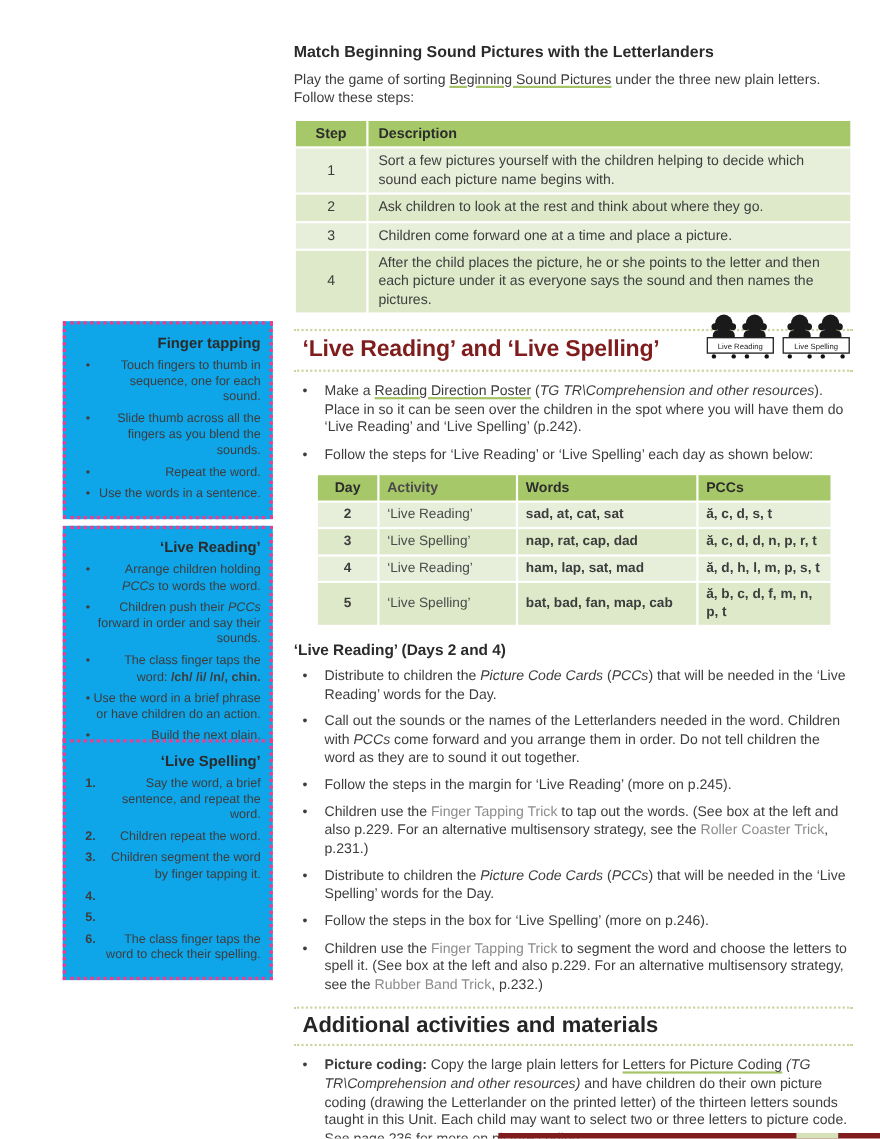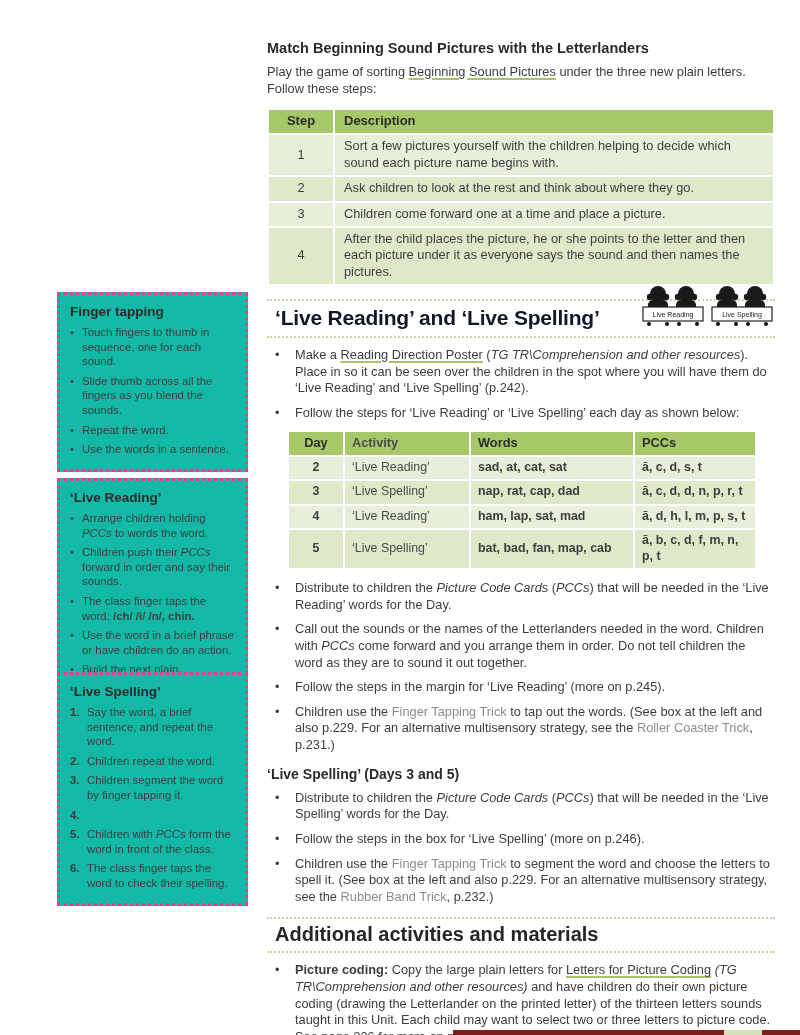--- a/index.html
+++ b/index.html
@@ -13,21 +13,21 @@
 
   table{border-collapse:collapse;}
   .steps-table{width:100%;font-size:12.8px;}
   .steps-table td,.steps-table th{border:2px solid #fff;padding:3px 9px 4px;line-height:1.28;vertical-align:middle;text-align:left;}
   .steps-table th{background:#a6c868;color:#2c2c2c;font-size:13px;}
   .steps-table .c-step{width:46px;text-align:center;}
   .steps-table tr.r-odd td{background:#e7efda;}
   .steps-table tr.r-even td{background:#dee9ca;}
 
   .section-head{position:relative;border-top:2px dotted #c9d6a0;border-bottom:2px dotted #c9d6a0;margin:13px 0 9px 0;padding:5px 0 6px 8px;}
-  .section-head .title{font-size:21px;font-weight:bold;color:#0f172a;letter-spacing:-0.2px;}
+  .section-head .title{font-size:21px;font-weight:bold;color:#7f1d1d;letter-spacing:-0.2px;}
   .head-icons{position:absolute;right:2px;top:-17px;display:flex;gap:7px;background:transparent;}
   .head-icons svg{display:block;}
 
   .bul{display:flex;font-size:12.8px;line-height:1.3;margin:0 0 8px 0;padding-left:8px;}
   .bul .dot{width:20px;flex:none;}
   .bul .txt{flex:1;}
 
   .day-table{margin:4px 0 10px 20px;width:470px;font-size:12.4px;}
   .day-table td,.day-table th{border:2px solid #fff;padding:3px 7px 4px;line-height:1.25;text-align:left;vertical-align:middle;}
   .day-table th{background:#a6c868;color:#2c2c2c;font-size:12.8px;}
@@ -42,21 +42,21 @@
   .h-sub{font-size:14px;font-weight:bold;color:#2b2b2b;margin:12px 0 8px 0;}
   .add-head{border-top:2px dotted #c9d6a0;border-bottom:2px dotted #c9d6a0;margin:12px 0 9px 0;padding:4px 0 5px 8px;}
   .add-head .title{font-size:20px;font-weight:bold;color:#252525;}
 
   .seg-b{font-weight:bold;}
   .seg-i{font-style:italic;}
   .seg-g{color:#8c8c8c;}
   .seg-u{text-decoration:underline;text-decoration-color:#a4c465;text-decoration-thickness:2px;text-underline-offset:2px;}
 
   
-  .mbox{position:absolute;left:57px;width:191px;box-sizing:border-box;border:3px dotted #ee3d8f;background:#14b8a6;padding:9px 8px 7px 10px;}
+  .mbox{position:absolute;left:57px;width:191px;box-sizing:border-box;border:3px dotted #ee3d8f;background:#0ea5e9;padding:9px 8px 7px 10px;text-align:right;}
   .mbox .mtitle{font-size:13.5px;font-weight:bold;color:#2b2b2b;margin:0 0 6px 0;}
   .mbul{display:flex;font-size:11.4px;line-height:1.28;margin:0 0 5px 0;}
   .mbul .dot{width:12px;flex:none;}
   .mbul .num{width:17px;flex:none;font-weight:bold;}
   .mbul .txt{flex:1;}
   .box-ft{top:292px;}
   .box-lr{top:478px;}
   .box-ls{top:672px;}
 
   
@@ -175,39 +175,39 @@
       </tr>
       <tr class="r-even">
         <td class="c-day">5</td>
         <td class="c-act">‘Live Spelling’</td>
         <td class="c-words">bat, bad, fan, map, cab</td>
         <td class="c-pccs">ă, b, c, d, f, m, n, p, t</td>
       </tr>
     </tbody>
       </table>
 
+    <div class="h-sub">‘Live Reading’ (Days 2 and 4)</div>
 
     <div class="bul">
       <span class="dot">•</span>
       <div class="txt"><span>Distribute to children the </span><span class="seg-i">Picture Code Cards</span><span> (</span><span class="seg-i">PCCs</span><span>) that will be needed in the ‘Live Reading’ words for the Day.</span></div>
     </div>
     <div class="bul">
       <span class="dot">•</span>
       <div class="txt"><span>Call out the sounds or the names of the Letterlanders needed in the word. Children with </span><span class="seg-i">PCCs</span><span> come forward and you arrange them in order. Do not tell children the word as they are to sound it out together.</span></div>
     </div>
     <div class="bul">
       <span class="dot">•</span>
       <div class="txt"><span>Follow the steps in the margin for ‘Live Reading’ (more on p.245).</span></div>
     </div>
     <div class="bul">
       <span class="dot">•</span>
       <div class="txt"><span>Children use the </span><span class="seg-g">Finger Tapping Trick</span><span> to tap out the words. (See box at the left and also p.229. For an alternative multisensory strategy, see the </span><span class="seg-g">Roller Coaster Trick</span><span>, p.231.)</span></div>
     </div>
 
-    <div class="h-sub">‘Live Spelling’ (Days 3 and 5)</div>
 
     <div class="bul">
       <span class="dot">•</span>
       <div class="txt"><span>Distribute to children the </span><span class="seg-i">Picture Code Cards</span><span> (</span><span class="seg-i">PCCs</span><span>) that will be needed in the ‘Live Spelling’ words for the Day.</span></div>
     </div>
     <div class="bul">
       <span class="dot">•</span>
       <div class="txt"><span>Follow the steps in the box for ‘Live Spelling’ (more on p.246).</span></div>
     </div>
     <div class="bul">
@@ -282,21 +282,20 @@
     </div>
     <div class="mbul">
       <span class="num">3.</span>
       <div class="txt"><span>Children segment the word by finger tapping it.</span></div>
     </div>
     <div class="mbul">
       <span class="num">4.</span>
     </div>
     <div class="mbul">
       <span class="num">5.</span>
-      <div class="txt"><span>Children with </span><span class="seg-i">PCCs</span><span> form the word in front of the class.</span></div>
     </div>
     <div class="mbul">
       <span class="num">6.</span>
       <div class="txt"><span>The class finger taps the word to check their spelling.</span></div>
     </div>
   </div>
 
   <div class="footer">
     <div class="ftitle">Unit A: Meet the Letterlanders</div>
     <div class="badge">37</div>

